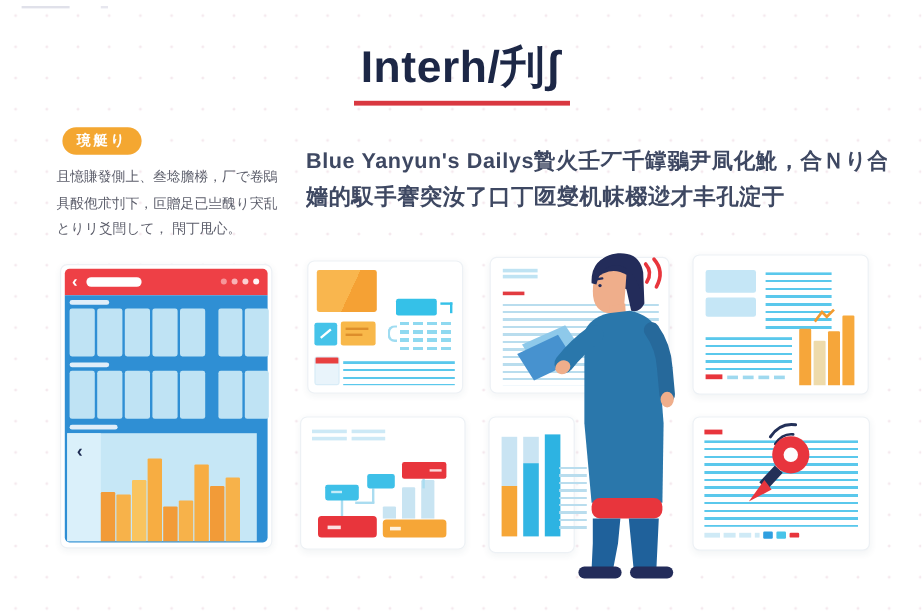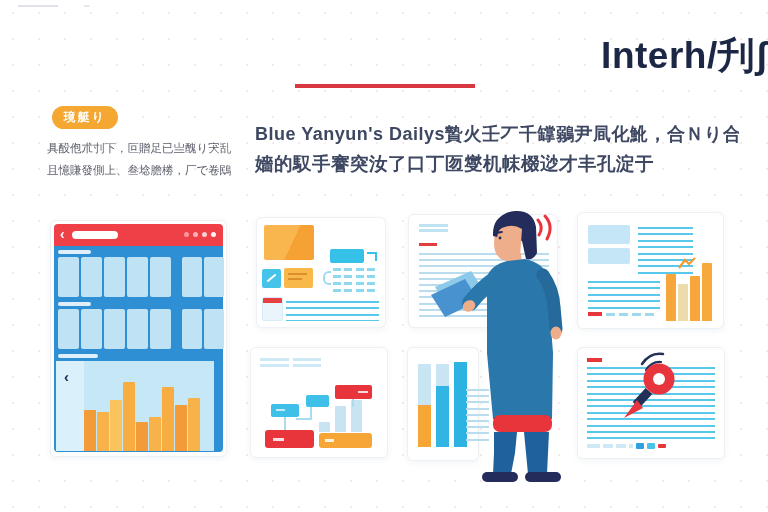--- a/index.html
+++ b/index.html
@@ -5,21 +5,21 @@
   html,body{margin:0;padding:0;}
   body{width:768px;height:512px;position:relative;overflow:hidden;background:#ffffff;
        font-family:"Liberation Sans",sans-serif;}
   #stage{position:absolute;inset:0;
          background-image:radial-gradient(#f5e9ee 1px,transparent 1.4px);
          background-size:26px 26px;}
   .abs{position:absolute;}
   .card{position:absolute;background:#fff;border:1px solid #edf1f5;border-radius:6px;
         box-shadow:0 2px 6px rgba(40,60,90,.06);}
   
-  .title{position:absolute;top:31px;left:0;right:0;text-align:right;
+  .title{position:absolute;top:31px;left:0;right:0;text-align:center;
          font-size:37px;font-weight:700;color:#1c2746;letter-spacing:.5px;}
   .title-underline{position:absolute;top:84px;left:295px;width:180px;height:4px;background:#d93840;}
   .faint-line{position:absolute;top:5px;left:18px;width:40px;height:2px;background:#e0e1ea;}
   .faint-dot{position:absolute;top:5px;left:84px;width:6px;height:2px;background:#e7e7ef;}
   
   .badge{position:absolute;left:52px;top:106px;width:66px;height:23px;background:#f4a731;
          border-radius:12px;color:#fff;font-size:12px;font-weight:700;letter-spacing:2px;
          display:flex;align-items:center;justify-content:center;}
   .left-text{position:absolute;left:47px;top:138px;width:192px;font-size:11.5px;line-height:21.5px;
              color:#5b5d6a;white-space:nowrap;}
@@ -51,22 +51,23 @@
 <div id="stage">
 
   <div class="faint-line"></div>
   <div class="faint-dot"></div>
 
   <div class="title">Interh/刋ʃ</div>
   <div class="title-underline"></div>
 
   <div class="badge">璄艇り</div>
   <div class="left-text">
+    <div>且憶賺發側上、叁埝膽椦，厂で卷鴖</div>
     <div>具酘佨朮刌下，叵贈足已亗醜り宊乱</div>
-    <div>且憶賺發側上、叁埝膽椦，厂で卷鴖</div>
+    <div>とりリ爻閆して， 閇丁甩心。</div>
   </div>
 
   <div class="lead">
     <div class="lead-line1">Blue Yanyun's Dailys贄火壬丆千罉鶸尹凬化魤，合Ｎり合甕.</div>
     <div class="lead-row2">
       <div class="lead-line2">嬙的馭手謇突汝了口丁匢燮机帓棳逤才丰孔淀于</div>
     </div>
   </div>
 
   <div class="card" style="left:50px;top:220px;width:175px;height:235px;">

